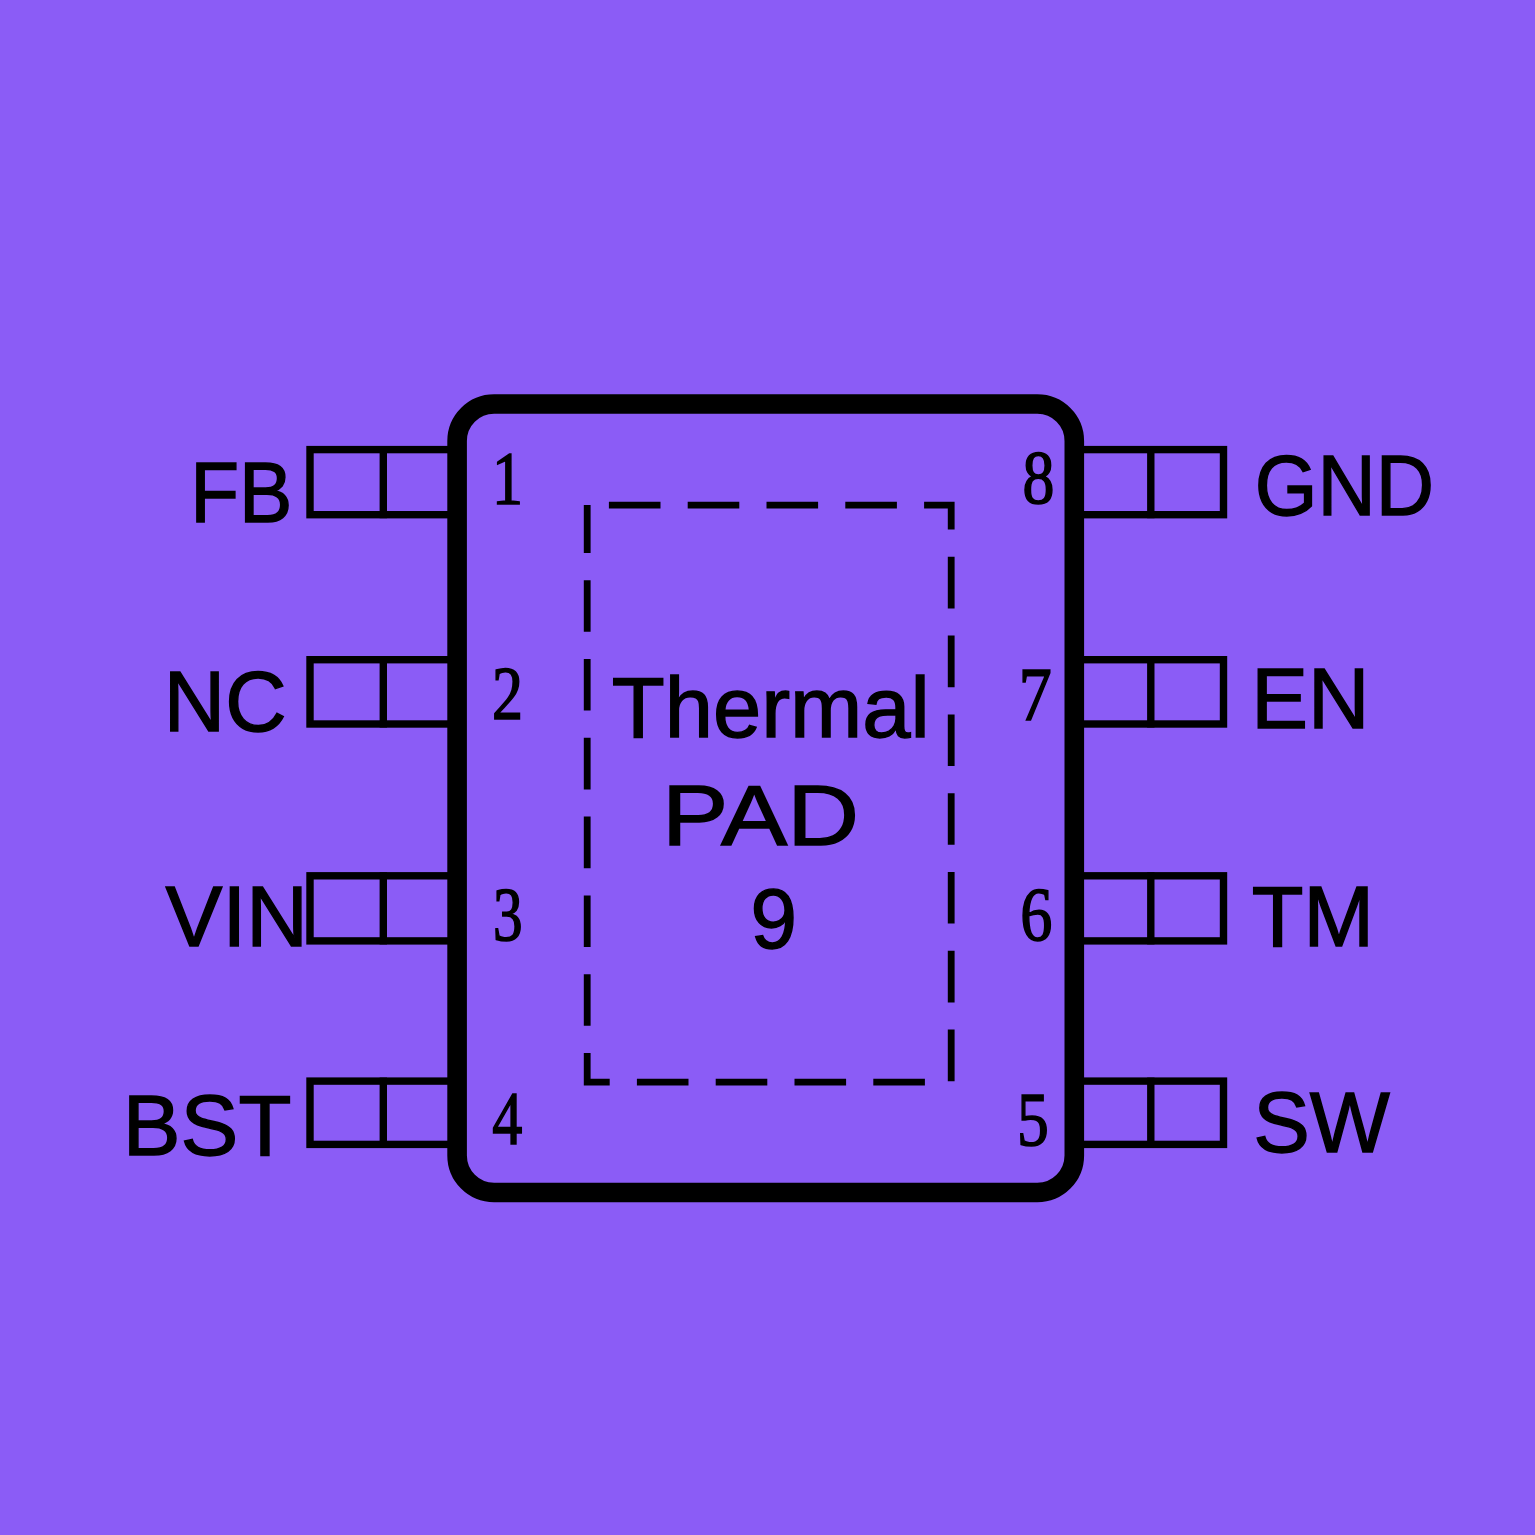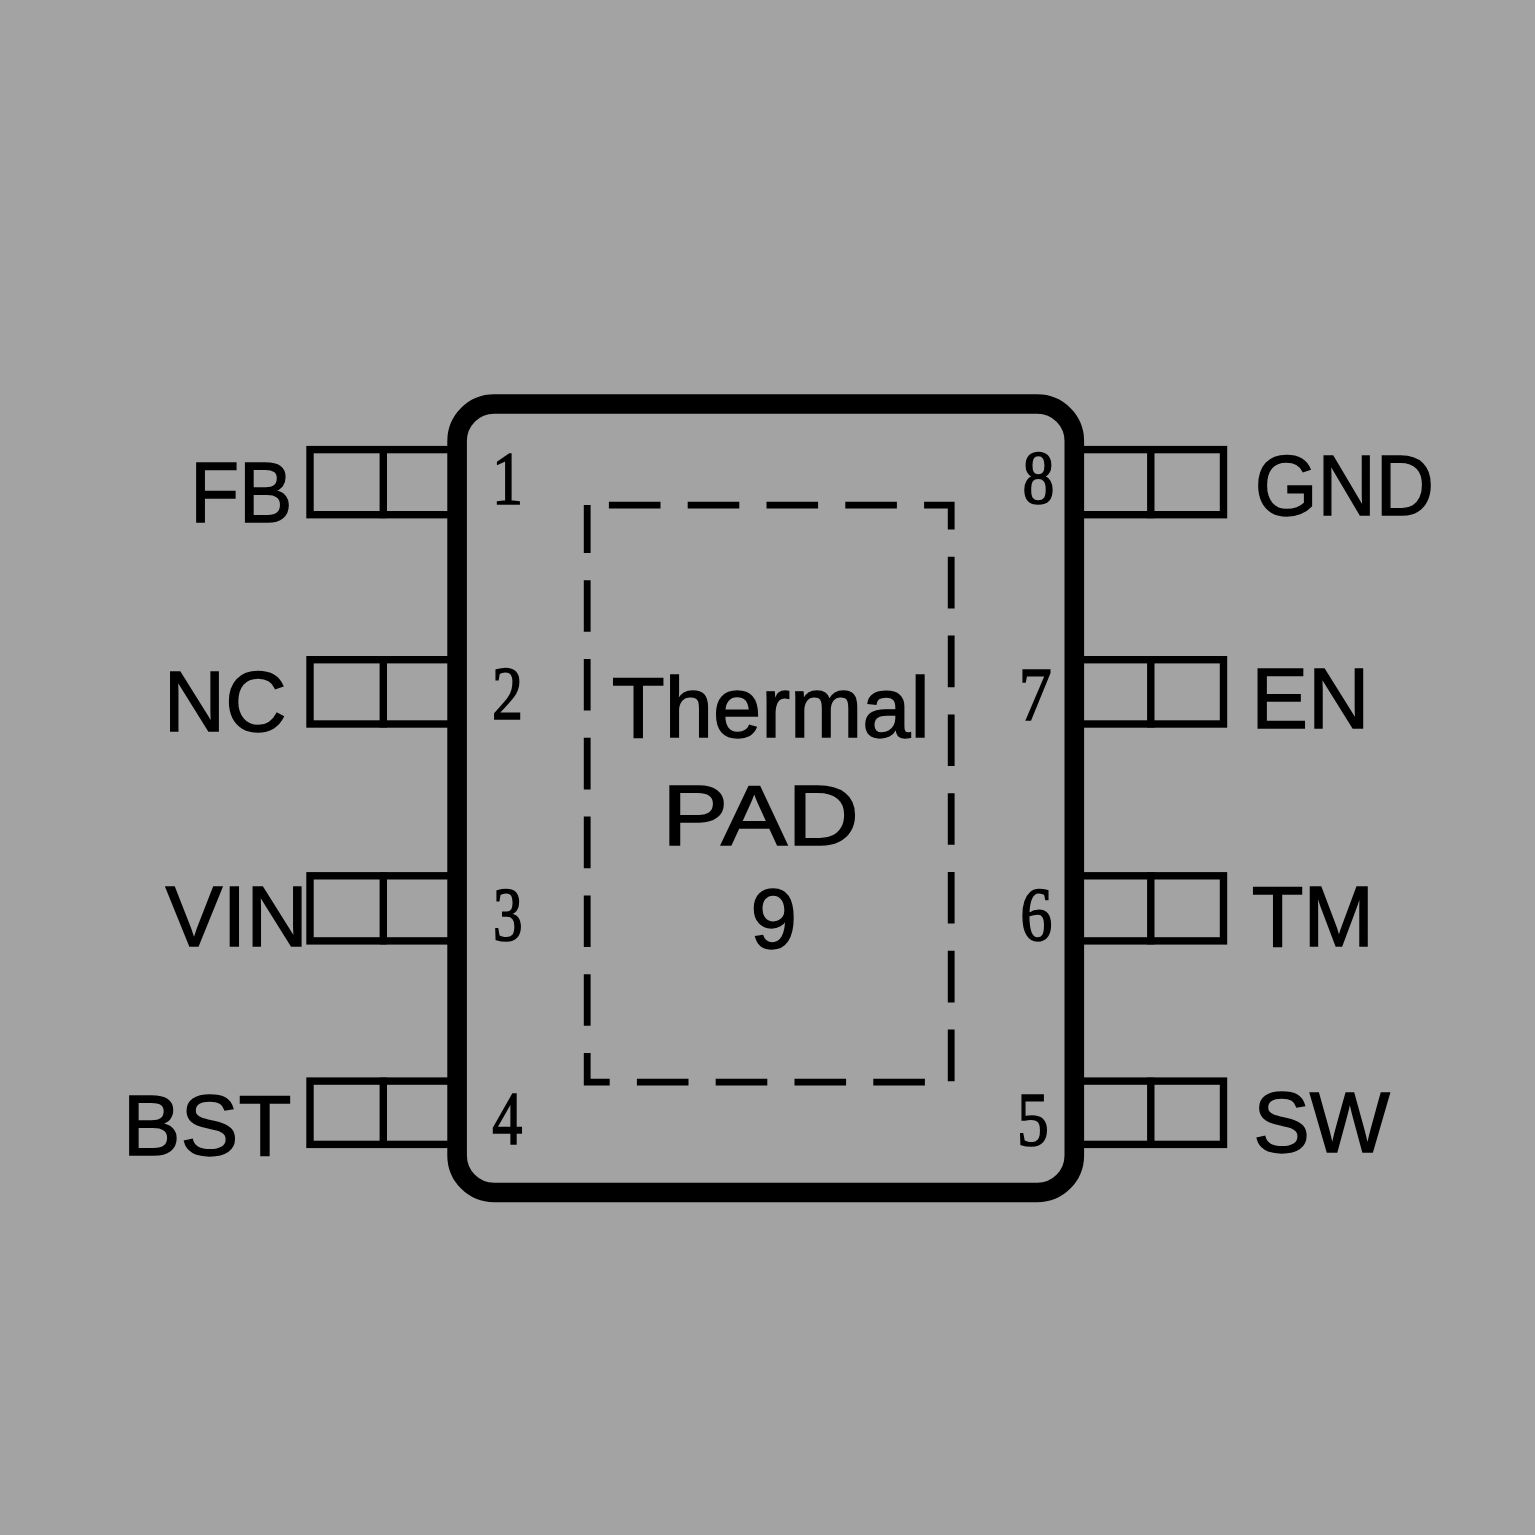--- a/index.html
+++ b/index.html
@@ -1,16 +1,16 @@
 <!DOCTYPE html>
 <html><head>
 <meta charset="utf-8">
 <style>
 html,body{margin:0;padding:0;background:#ffffff;}
-.page{position:relative;width:1535px;height:1535px;background:#a3a3a3;overflow:hidden;}
+.page{position:relative;width:1535px;height:1535px;background:#8b5cf6;overflow:hidden;}
 svg{position:absolute;left:0;top:0;}
 text{fill:#000000;}
 .lbl{font-family:"Liberation Sans",sans-serif;font-size:85px;stroke:#000;stroke-width:1.4px;}
 .num{font-family:"Liberation Serif",serif;font-size:76px;stroke:#000;stroke-width:1.6px;}
 </style>
 </head>
 <body>
 <div class="page">
 <svg width="1535" height="1535" viewBox="0 0 1535 1535">
 

